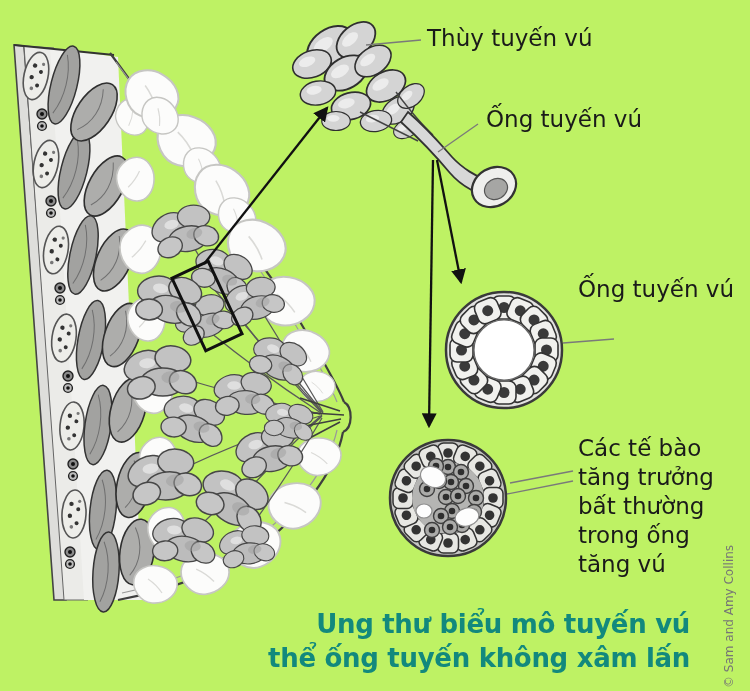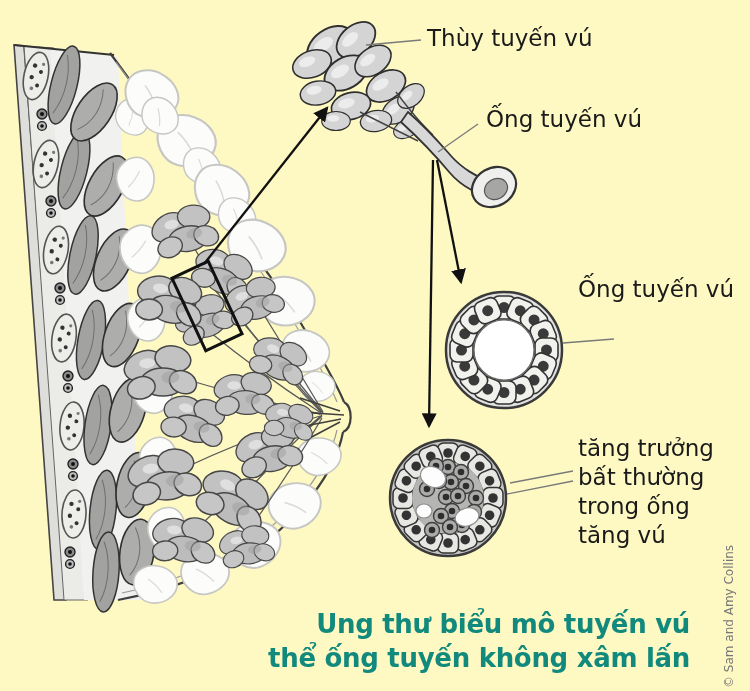--- a/index.html
+++ b/index.html
@@ -1,16 +1,16 @@
 <!DOCTYPE html>
 <html><head>
 <meta charset="utf-8">
 <style>
   html,body{margin:0;padding:0;background:#fff;}
-  #stage{position:relative;width:750px;height:691px;background:#fef9c3;overflow:hidden;
+  #stage{position:relative;width:750px;height:691px;background:#bef264;overflow:hidden;
          font-family:"DejaVu Sans","Liberation Sans",sans-serif;}
   svg{position:absolute;left:0;top:0;}
   .lbl{position:absolute;color:#1a1a1a;font-size:23px;line-height:29px;white-space:nowrap;}
   .lbl-lobule{left:427px;top:24px;}
   .lbl-duct{left:486px;top:105px;}
   .lbl-normal{left:578px;top:274px;line-height:31px;}
   .lbl-abnormal{left:578px;top:434px;line-height:29px;}
   .title{position:absolute;left:40px;top:607px;width:650px;text-align:right;
          color:#12897d;font-size:26px;font-weight:bold;line-height:34px;letter-spacing:-0.3px;}
   .credit{position:absolute;left:722px;top:688px;transform:rotate(-90deg);transform-origin:0 0;
@@ -300,20 +300,21 @@
 </svg>
 
 <div class="lbl lbl-lobule">Thùy tuyến vú</div>
 <div class="lbl lbl-duct">Ống tuyến vú</div>
 
 <div class="lbl lbl-normal">
   <div>Ống tuyến vú</div>
 </div>
 
 <div class="lbl lbl-abnormal">
+  <div>Các tế bào</div>
   <div>tăng trưởng</div>
   <div>bất thường</div>
   <div>trong ống</div>
   <div>tăng vú</div>
 </div>
 
 <div class="title">
   <div>Ung thư biểu mô tuyến vú</div>
   <div>thể ống tuyến không xâm lấn</div>
 </div>

